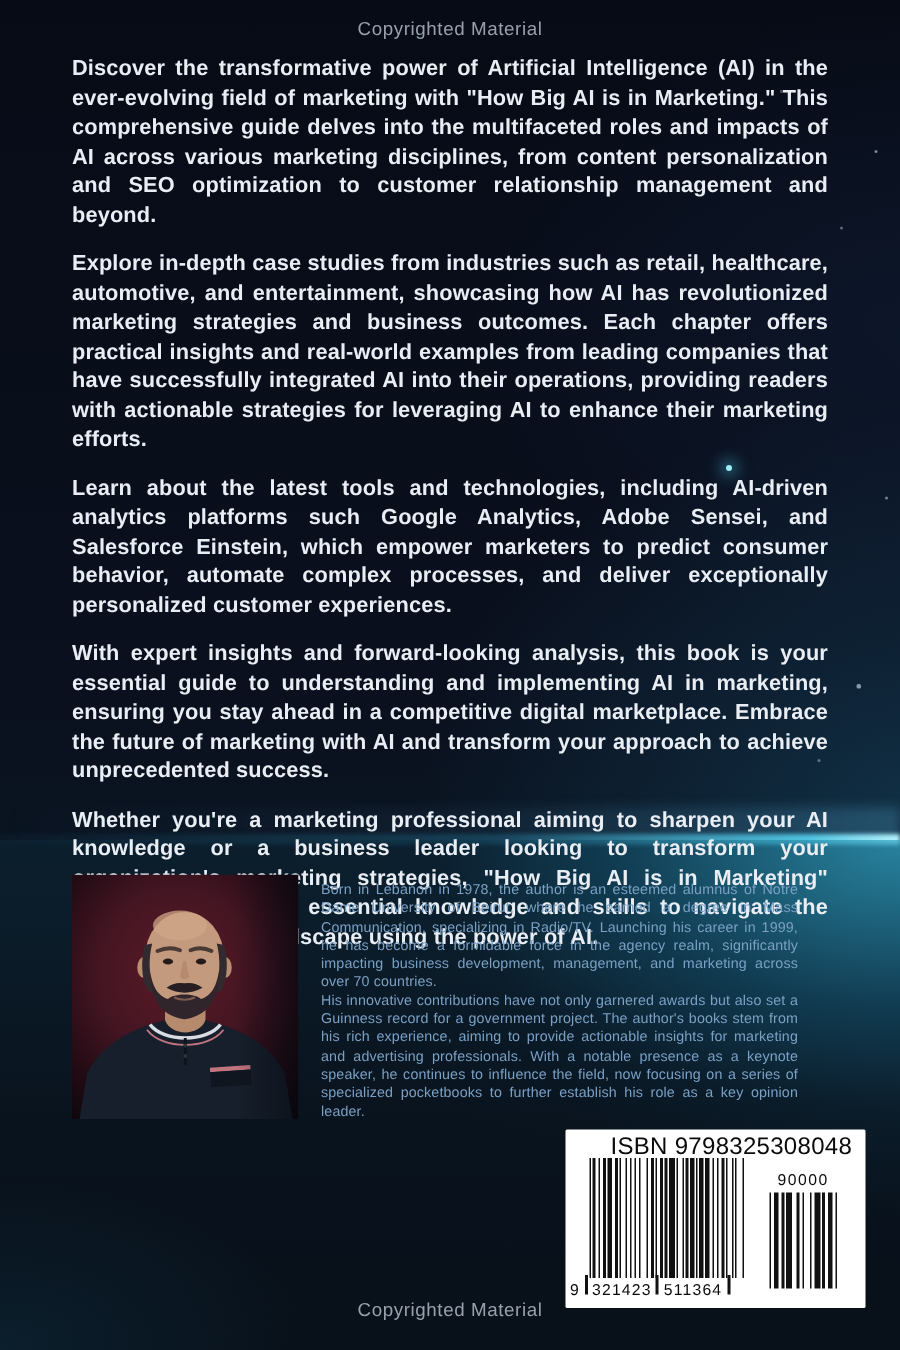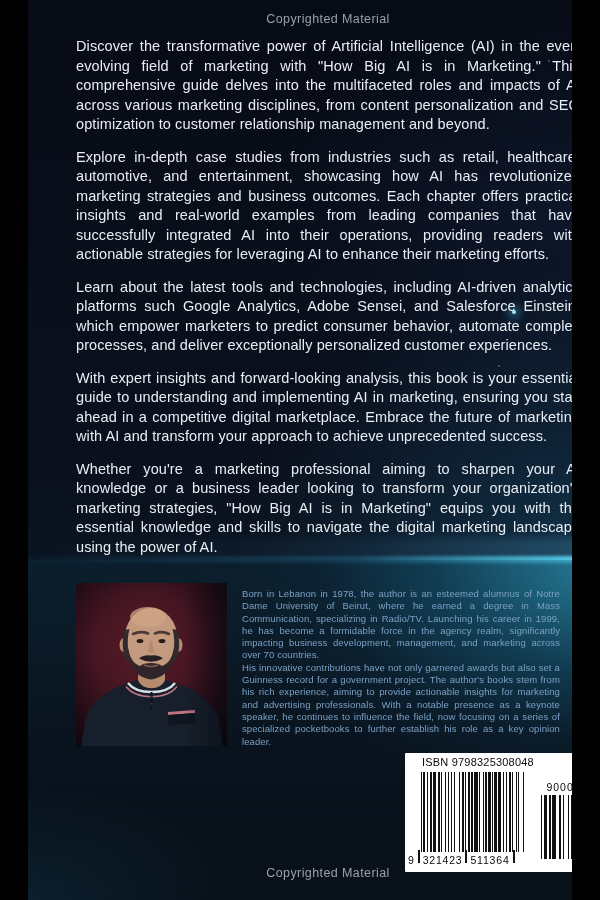--- a/index.html
+++ b/index.html
@@ -1,17 +1,17 @@
 <!DOCTYPE html>
 <html><head>
 <meta charset="utf-8">
 <style>
   html,body { margin:0; padding:0; background:#000; }
   .page {
-    position:relative; width:544px; height:900px; margin:0 auto;
+    position:relative; width:600px; height:900px; margin:0 auto;
     overflow:hidden;
     font-family:"Liberation Sans", sans-serif;
     background:
       radial-gradient(ellipse 420px 300px at 101% 24%, rgba(40,80,140,0.14), transparent 70%),
       radial-gradient(ellipse 520px 420px at 103% 60%, rgba(40,150,200,0.22), transparent 65%),
       radial-gradient(ellipse 300px 160px at 0% 100%, rgba(30,120,160,0.14), transparent 70%),
       linear-gradient(180deg, #070b16 0%, #0a101e 52%, #0a1622 66%, #081019 100%);
   }
   
   .beam {
@@ -35,36 +35,36 @@
   
   .copyright {
     position:absolute; left:0; width:600px; text-align:center;
     color:#99a0ad; font-size:12.5px; letter-spacing:0.4px;
   }
   .copyright.top { top:12px; }
   .copyright.bottom { top:866px; }
   .synopsis { position:absolute; left:48px; top:37px; width:504px; }
   .synopsis p {
     margin:0 0 13px 0; color:#e9edf4; font-size:14.5px; line-height:19.5px;
-    text-align:justify; letter-spacing:0.1px;
+    text-align:justify; letter-spacing:0.1px;font-weight:bold;
   }
   
   .author-section { position:absolute; left:48px; top:583px; display:flex; }
   .photo-frame { width:151px; height:163px; flex:0 0 151px; }
   .author-bio { width:318px; margin-left:15px; padding-top:5px; }
   .author-bio p {
     margin:0; color:#7aa0c4; font-size:9.5px; line-height:12.3px;
     text-align:justify; letter-spacing:0.1px;
   }
   
   .barcode-box {
     position:absolute; left:377px; top:753px; width:200px; height:119px;
     background:#ffffff; border-radius:1px; color:#000;
   }
-  .isbn-label { position:absolute; left:17px; top:3px; font-size:11px; letter-spacing:0.2px; color:#0a0a0a; }
+  .isbn-label { position:absolute; left:30px; top:3px; font-size:16px; letter-spacing:0.2px; color:#0a0a0a; }
   .main-bars { position:absolute; left:16px; top:19px; width:104px; height:80px; display:flex; }
   .main-bars > div, .supp-bars > div { flex-basis:0; height:100%; }
   .bar  { background:#111; }
   .gap  { background:transparent; }
   .digits-row {
     position:absolute; left:3px; top:99px; width:122px; height:16px;
     display:flex; align-items:flex-start; gap:3px;
     font-size:10.5px; letter-spacing:0.8px; color:#0a0a0a;
   }
   .digits-row span { padding-top:2px; }

